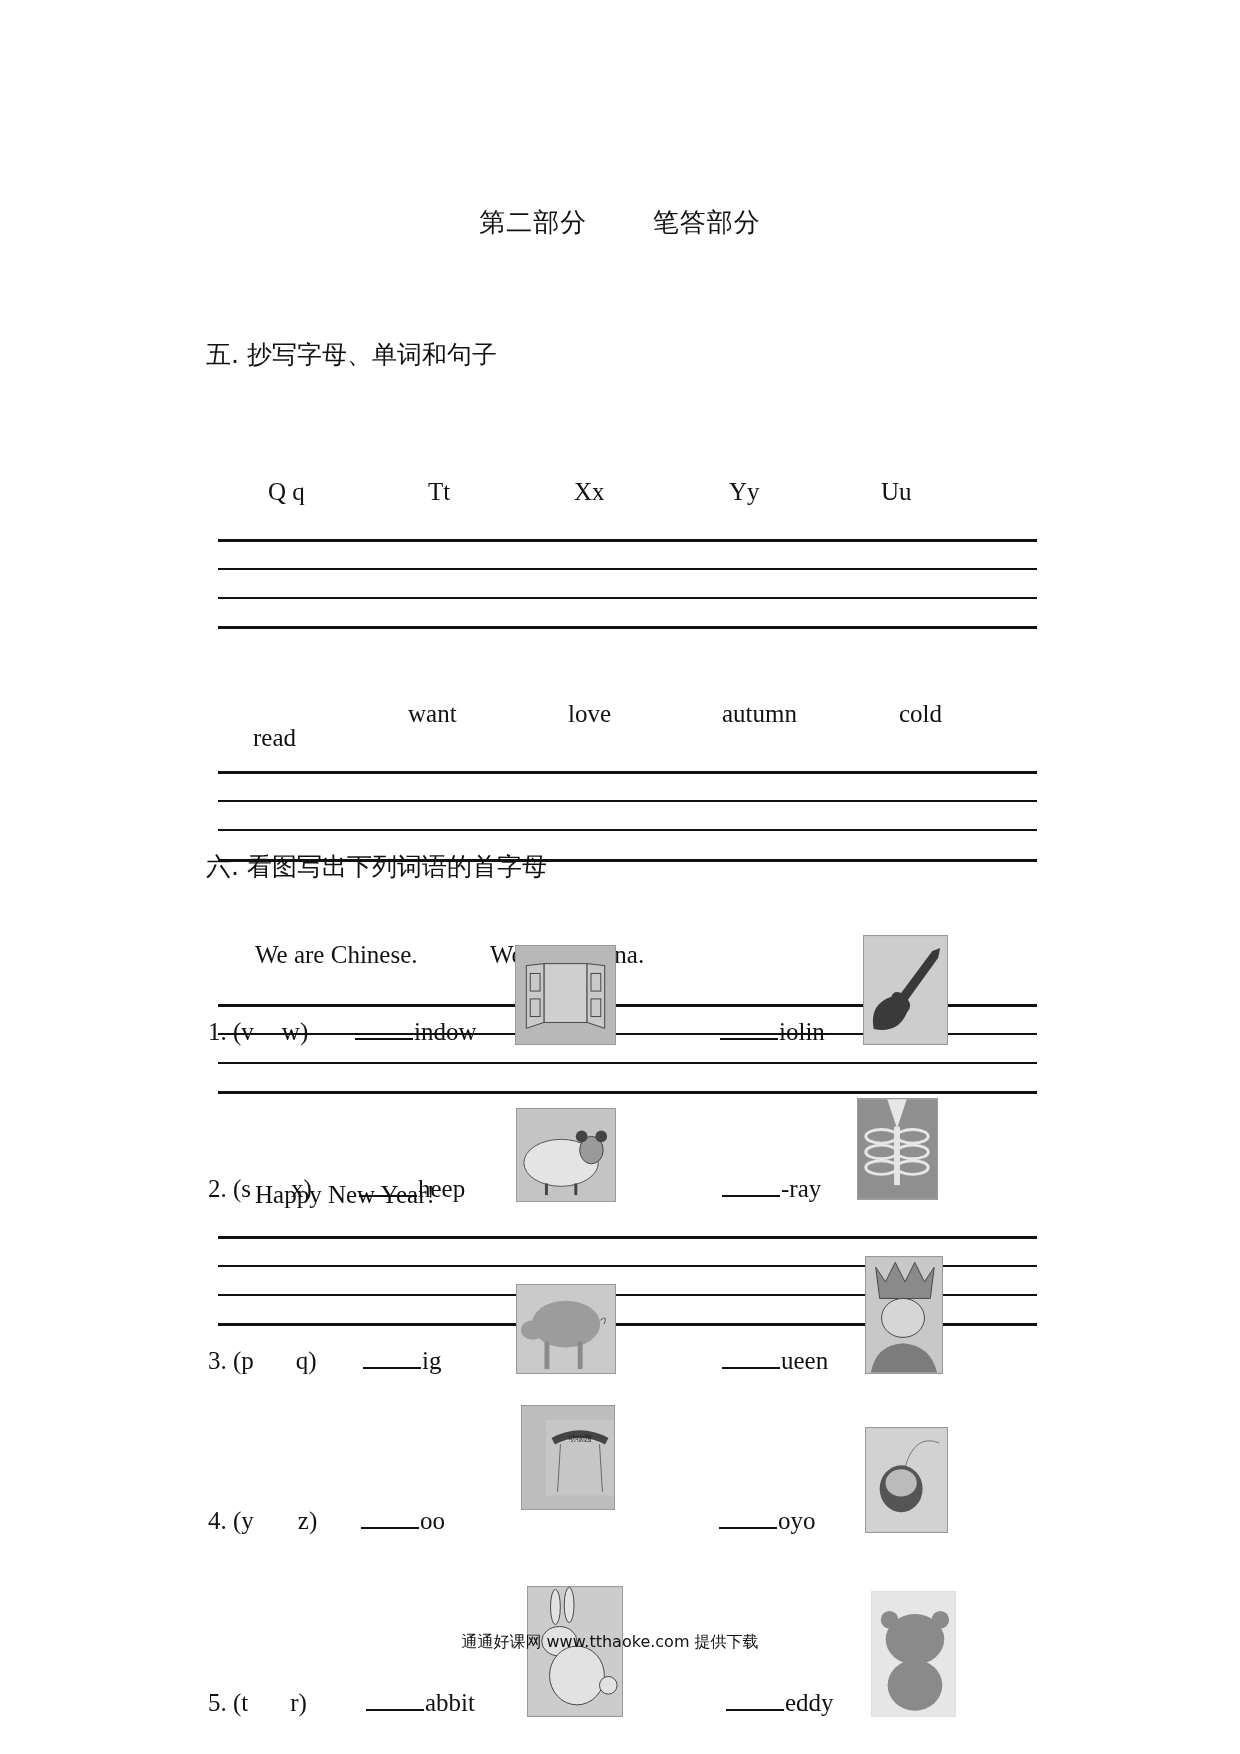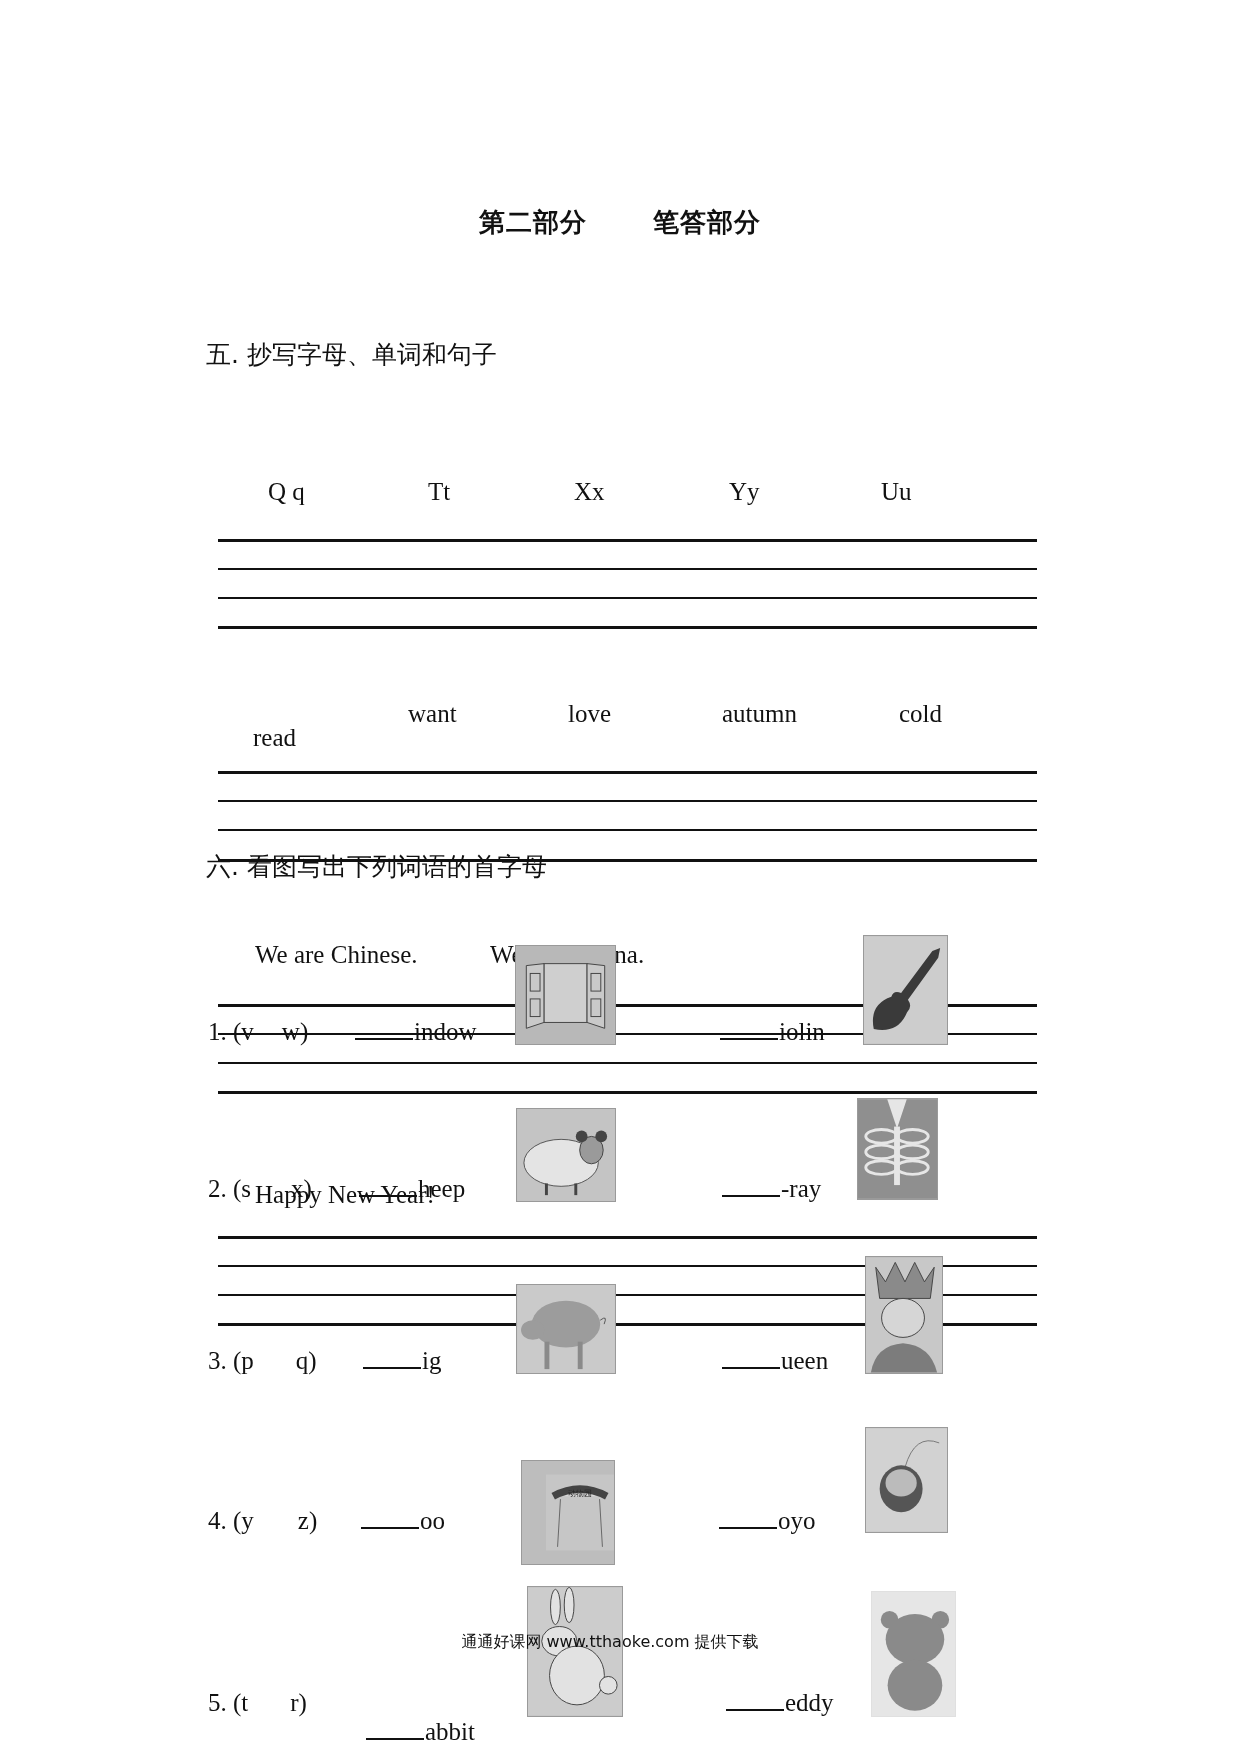--- a/index.html
+++ b/index.html
@@ -1,20 +1,20 @@
 <!DOCTYPE html>
 <html><head>
 <meta charset="utf-8">
 <style>
   html, body { margin:0; padding:0; background:#ffffff; }
   body { width:1240px; height:1754px; position:relative; overflow:hidden;
          font-family:"Liberation Serif", "DejaVu Serif", serif; color:#111; }
   .abs { position:absolute; }
   .title { top:205px; left:0; width:1240px; text-align:center;
-           font-family:"DejaVu Sans", sans-serif; font-weight:bold; font-size:26px; letter-spacing:1px; }
+           font-family:"DejaVu Sans", sans-serif; font-weight:normal; font-size:26px; letter-spacing:1px; }
   .title span { display:inline-block; margin:0 28px; }
   .heading { font-family:"DejaVu Sans", sans-serif; font-size:25px; left:206px;text-align:center; }
   .item { font-size:25px; }
   .ruler { position:absolute; left:218px; width:819px; height:0; }
   .ruler .ln { position:absolute; left:0; width:100%; background:#111; }
   .ruler .ln.thick { height:3px; }
   .ruler .ln.thin { height:2px; }
   .q { font-size:25px; white-space:nowrap; }
   .blank { display:inline-block; width:58px; border-bottom:2px solid #111; height:1px; vertical-align:baseline; margin-right:1px; }
   .pic { position:absolute; background:#bdbdbd; border:1px solid #9a9a9a; box-sizing:border-box; overflow:hidden; }
@@ -147,41 +147,41 @@
   <svg viewBox="0 0 78 118">
       <rect width="78" height="118" fill="#c8c8c8"></rect>
       <polygon points="10,10 20,25 30,5 40,25 50,5 60,25 70,10 66,42 14,42" fill="#8a8a8a" stroke="#444"></polygon>
       <ellipse cx="38" cy="62" rx="22" ry="20" fill="#d6d6d6" stroke="#444"></ellipse>
       <path d="M5 118 Q10 90 38 88 Q66 90 73 118Z" fill="#7c7c7c"></path>
     </svg>
 </div>
 
 <div class="abs q" style="top:1507px;left:208px;"><span>4.</span> <span>(y</span><span style="display:inline-block;width:44px"></span><span>z)</span></div>
 <div class="abs q" style="top:1507px;left:361px;"><span class="blank"></span><span>oo</span></div>
-<div class="pic" style="top:1460px;left:521px;width:94px;height:105px;padding-left:24px;">
+<div class="pic" style="top:1405px;left:521px;width:94px;height:105px;padding-left:24px;">
   <svg viewBox="0 0 94 105">
       <rect width="94" height="105" fill="#c6c6c6"></rect>
       <path d="M10 30 Q47 10 84 30" stroke="#444" fill="#d8d8d8" stroke-width="10"></path>
       <text x="47" y="30" font-size="11" text-anchor="middle" fill="#222" font-family="DejaVu Sans, sans-serif">动物园</text>
       <line x1="20" y1="34" x2="16" y2="100" stroke="#444"></line>
       <line x1="74" y1="34" x2="78" y2="100" stroke="#444"></line>
     </svg>
 </div>
 <div class="abs q" style="top:1507px;left:719px;"><span class="blank"></span><span>oyo</span></div>
 <div class="pic" style="top:1427px;left:865px;width:83px;height:106px;">
   <svg viewBox="0 0 83 106">
       <rect width="83" height="106" fill="#d2d2d2"></rect>
       <path d="M40 40 Q50 5 75 15" stroke="#777" fill="none"></path>
       <ellipse cx="36" cy="62" rx="22" ry="24" fill="#555"></ellipse>
       <ellipse cx="36" cy="56" rx="16" ry="14" fill="#bbb"></ellipse>
     </svg>
 </div>
 
 <div class="abs q" style="top:1689px;left:208px;"><span>5.</span> <span>(t</span><span style="display:inline-block;width:42px"></span><span>r)</span></div>
-<div class="abs q" style="top:1689px;left:366px;margin-top:29px;"><span class="blank"></span><span>abbit</span></div>
+<div class="abs q" style="top:1689px;left:366px;"><span class="blank"></span><span>abbit</span></div>
 <div class="pic" style="top:1586px;left:527px;width:96px;height:131px;">
   <svg viewBox="0 0 96 131">
       <rect width="96" height="131" fill="#cccccc"></rect>
       <ellipse cx="28" cy="20" rx="5" ry="18" fill="#e2e2e2" stroke="#444"></ellipse>
       <ellipse cx="42" cy="18" rx="5" ry="18" fill="#e2e2e2" stroke="#444"></ellipse>
       <ellipse cx="32" cy="55" rx="18" ry="15" fill="#e2e2e2" stroke="#444"></ellipse>
       <ellipse cx="50" cy="90" rx="28" ry="30" fill="#e2e2e2" stroke="#444"></ellipse>
       <circle cx="82" cy="100" r="9" fill="#e2e2e2" stroke="#444"></circle>
     </svg>
 </div>

